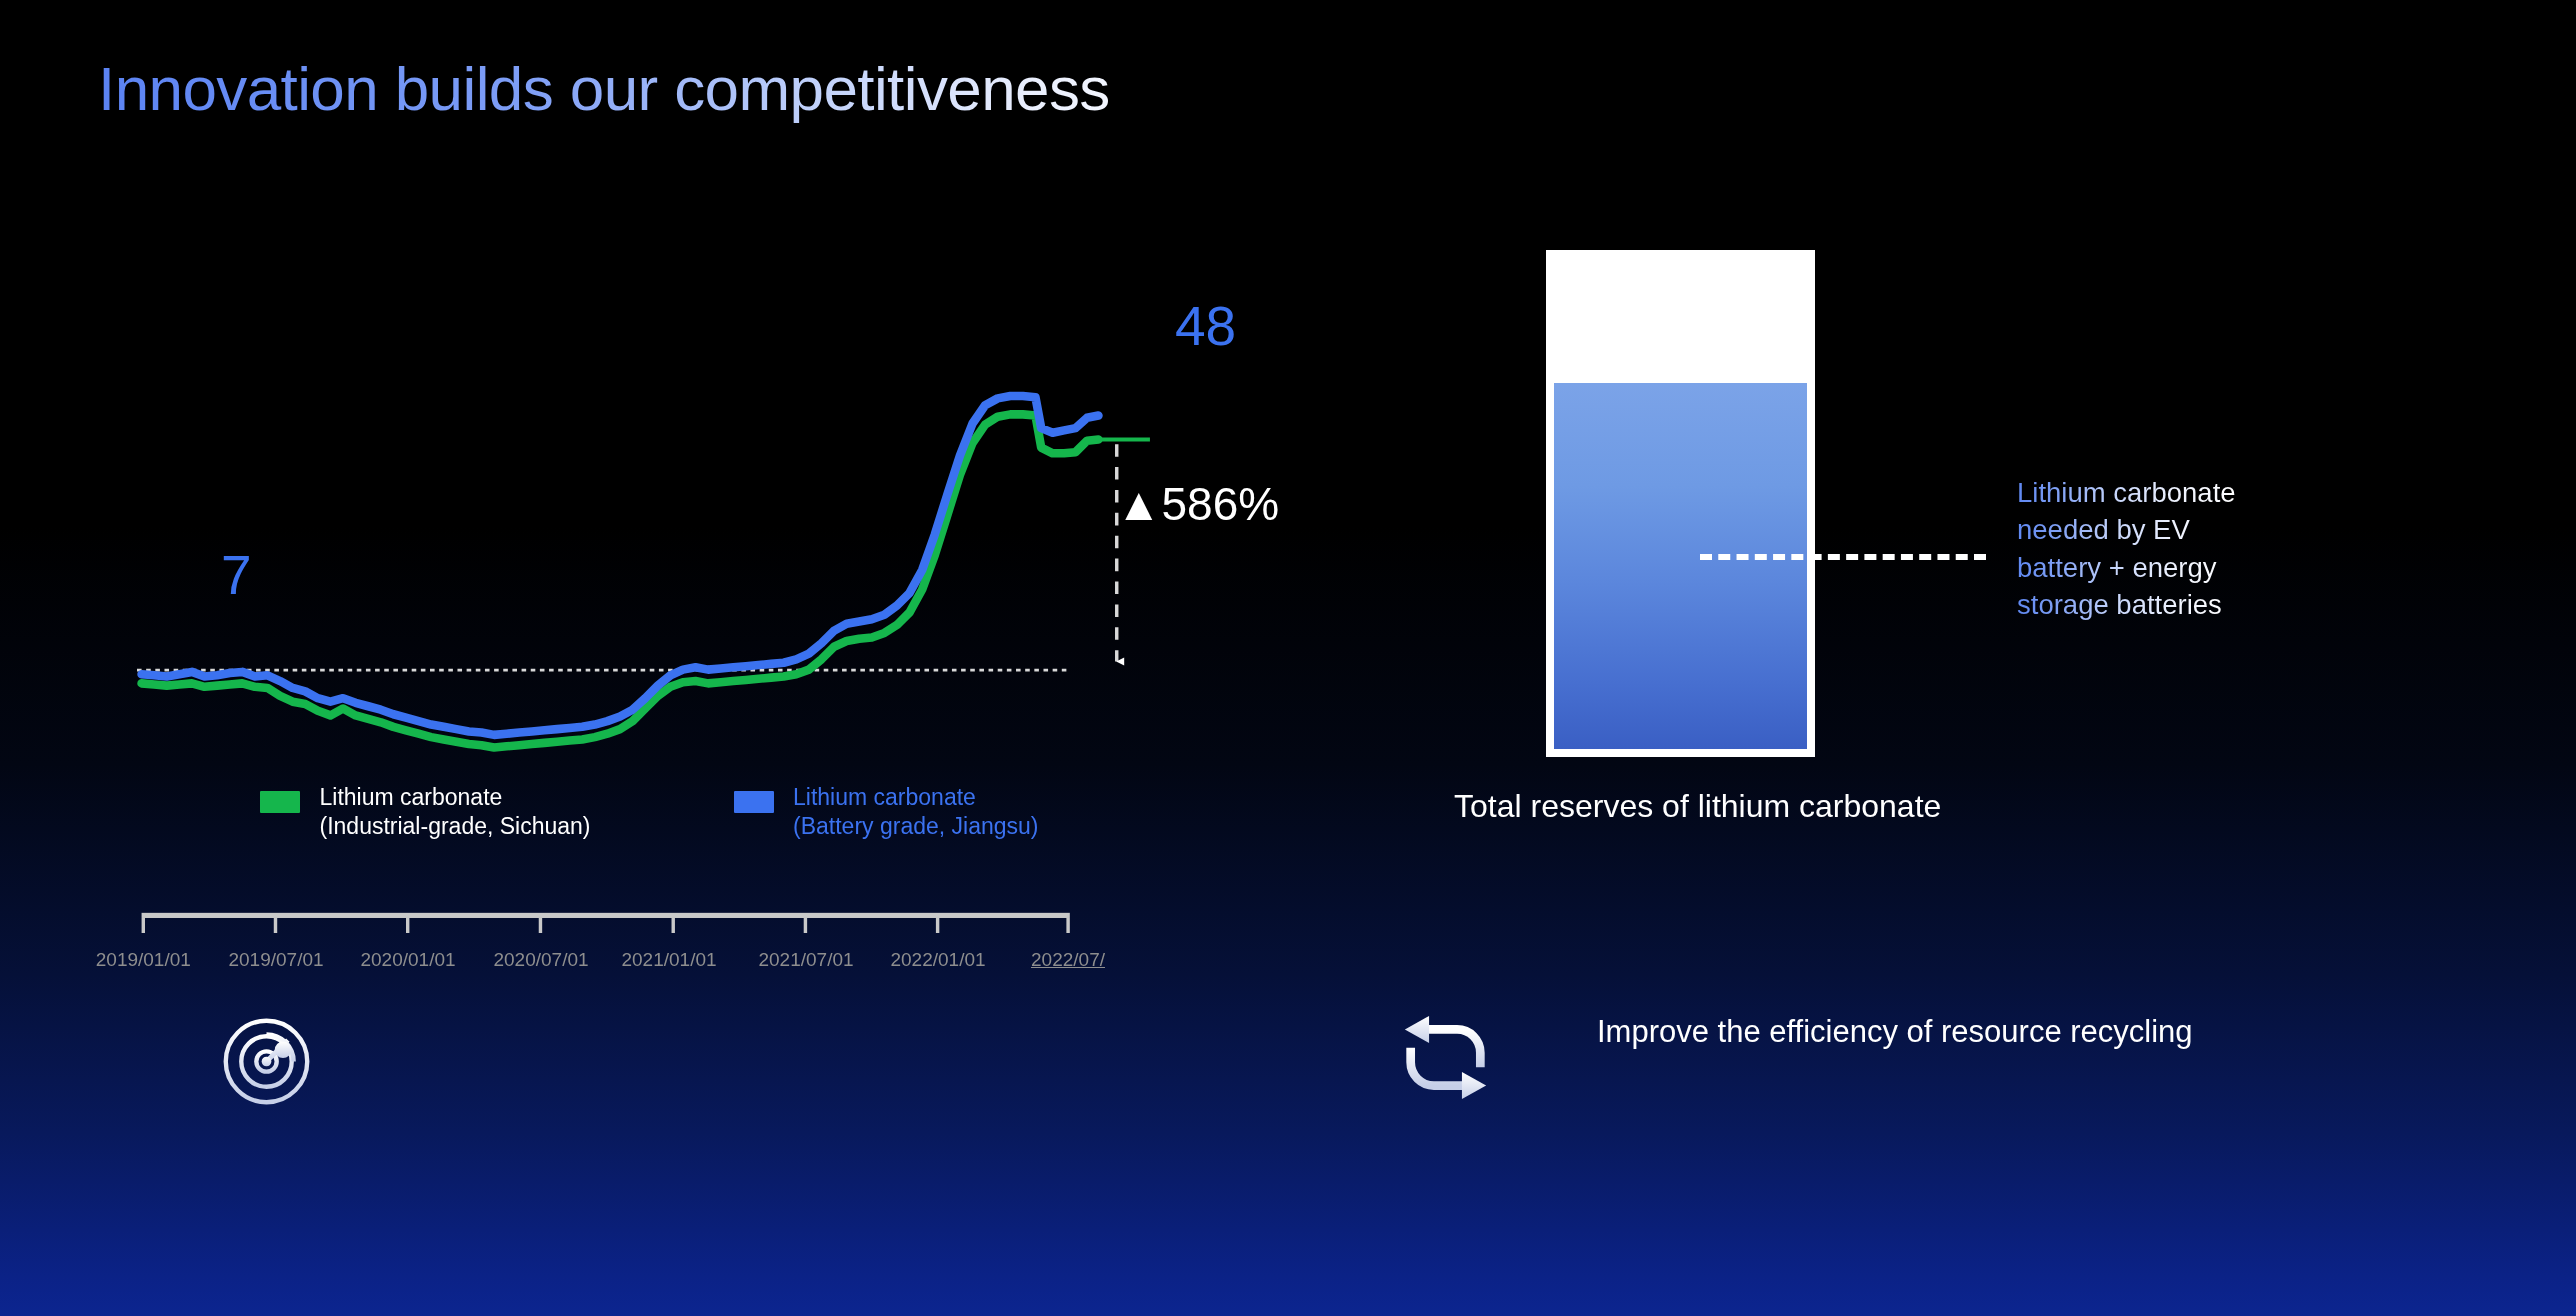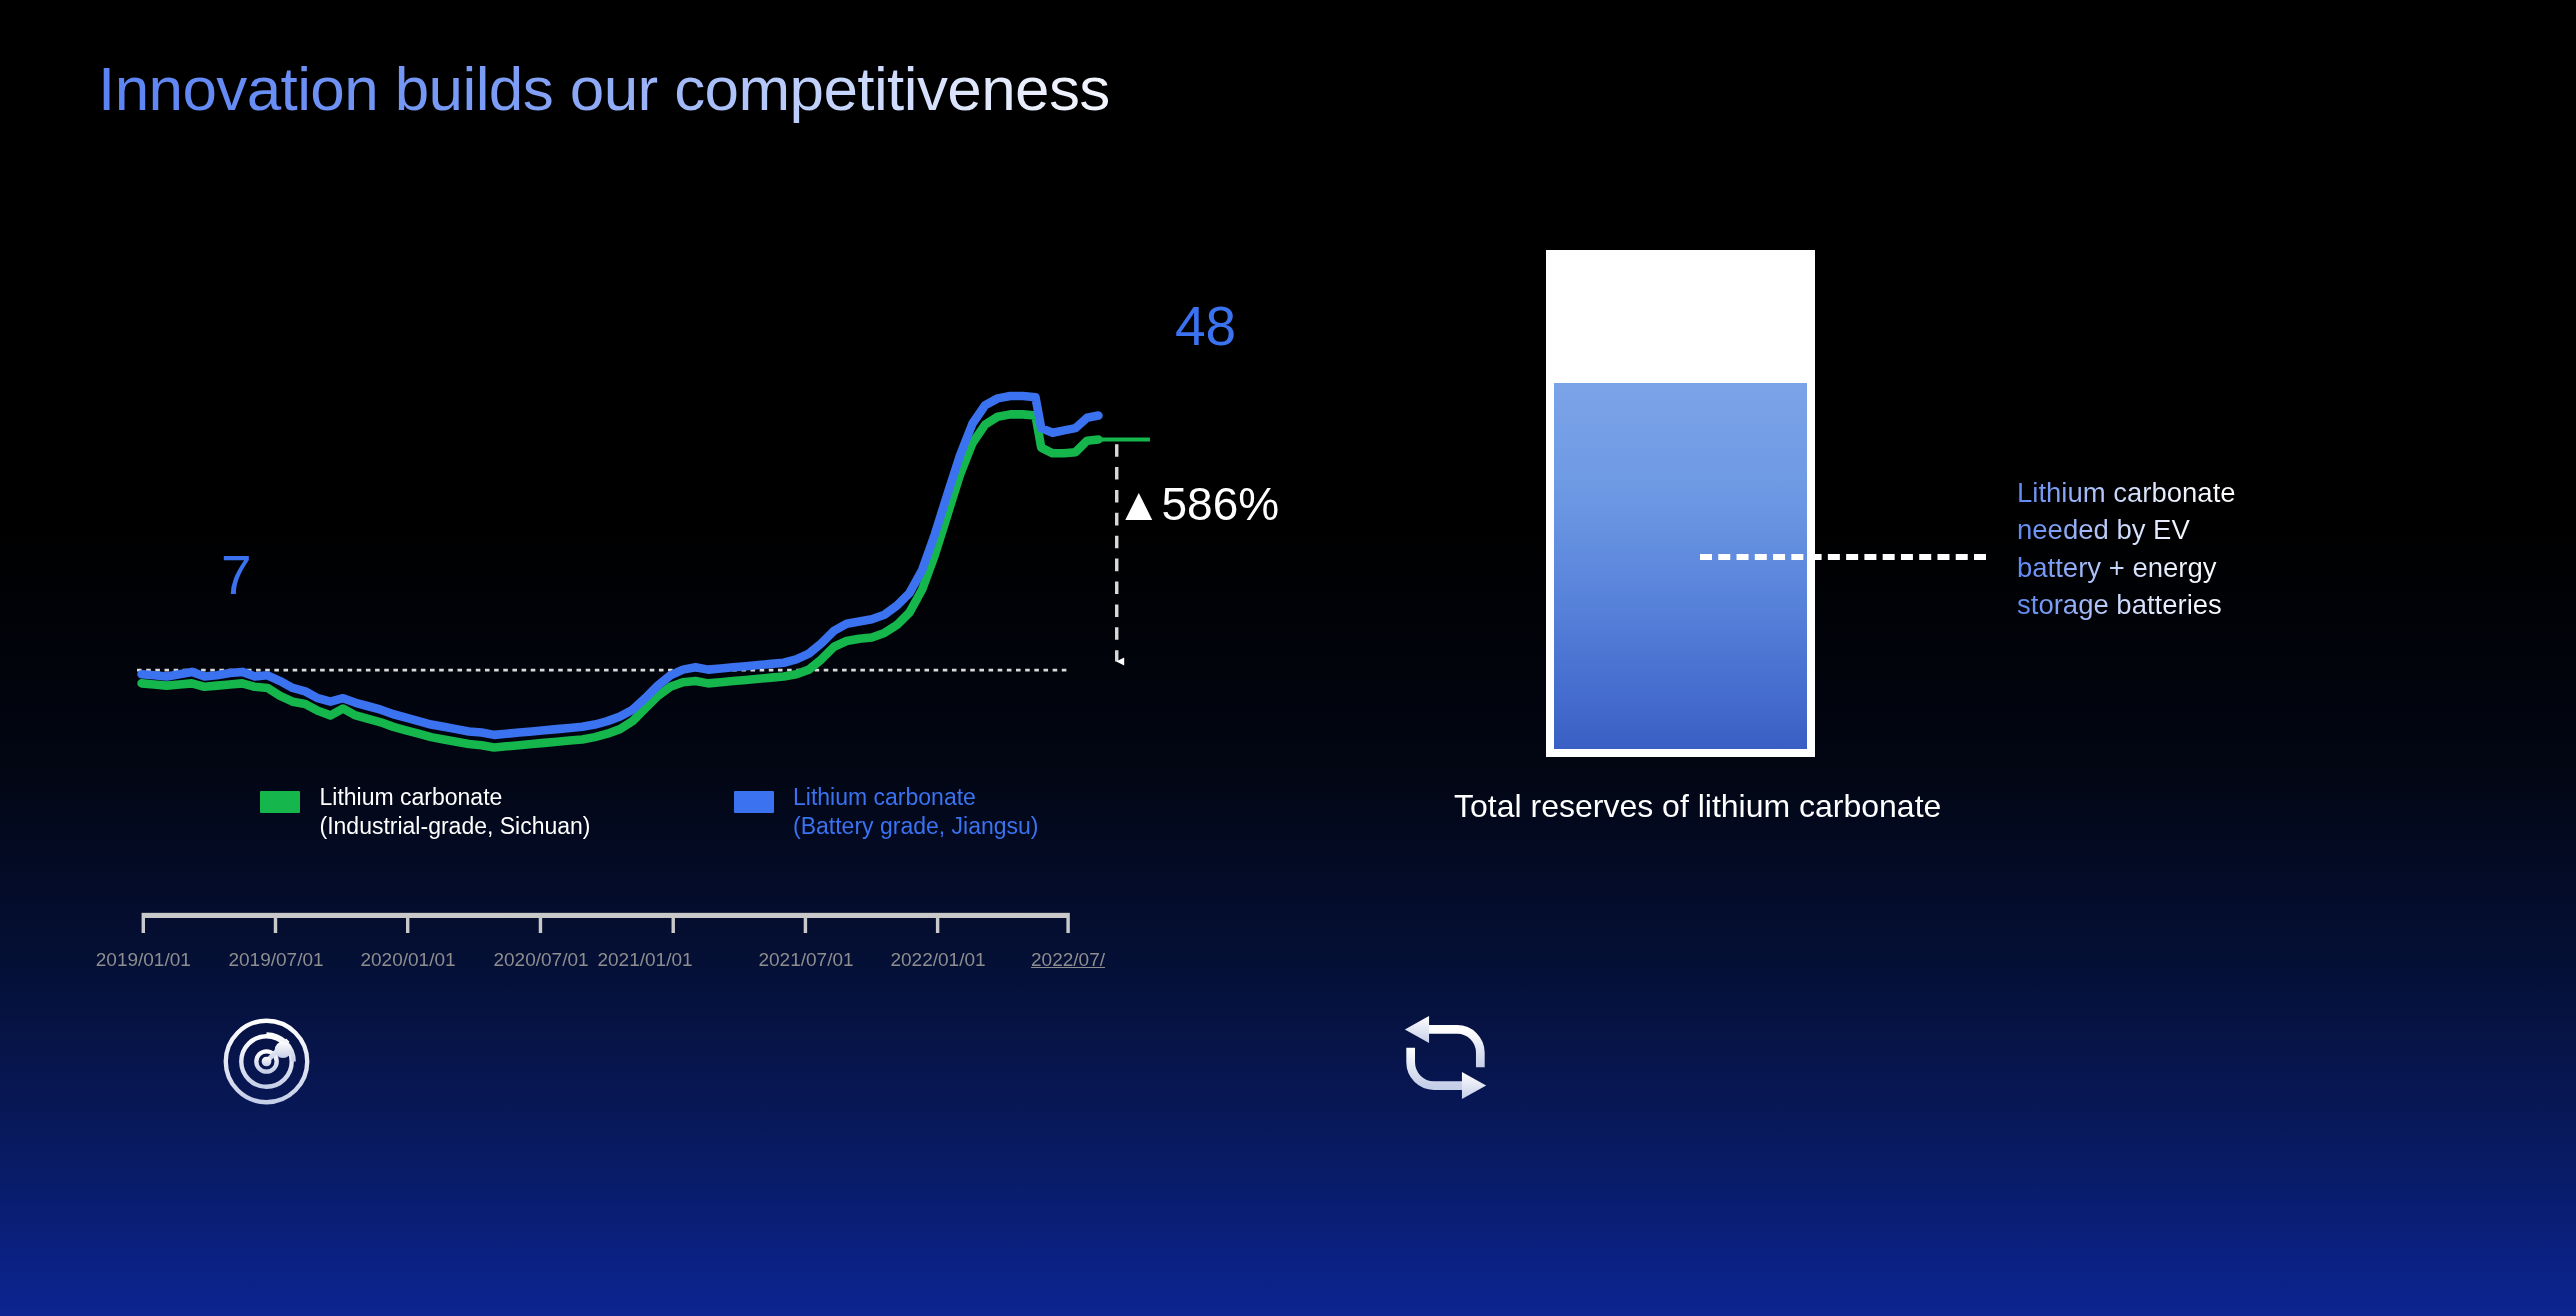--- a/index.html
+++ b/index.html
@@ -168,21 +168,21 @@
 
       <line x1="1656" y1="338" x2="1770" y2="338" stroke="#15b64c" stroke-width="7"></line>
 
       <line x1="1712" y1="346" x2="1712" y2="726" stroke="#d8d8d8" stroke-width="6" stroke-dasharray="22 18" marker-end="url(#arrowdown)"></line>
     </svg>
 
     <div class="axis-tick-label" style="left:6.3px;">2019/01/01</div>
     <div class="axis-tick-label" style="left:139px;">2019/07/01</div>
     <div class="axis-tick-label" style="left:271px;">2020/01/01</div>
     <div class="axis-tick-label" style="left:404px;">2020/07/01</div>
-    <div class="axis-tick-label" style="left:508px;">2021/01/01</div>
+    <div class="axis-tick-label" style="left:532px;">2021/01/01</div>
     <div class="axis-tick-label" style="left:669px;">2021/07/01</div>
     <div class="axis-tick-label" style="left:801px;">2022/01/01</div>
     <div class="axis-tick-label" style="left:931px;text-decoration:underline;">2022/07/</div>
   </div>
 
   <div id="label-7">7</div>
   <div id="label-48">48</div>
   <div id="label-delta">▲586%</div>
 
   <div id="legend">
@@ -254,17 +254,18 @@
         </defs>
         <g fill="none" stroke="url(#icg2)" stroke-width="9" stroke-linecap="butt">
           <path d="M30,17 L62,17 A24,24 0 0 1 86,41 L86,56"></path>
           <path d="M70,75 L38,75 A24,24 0 0 1 14,51 L14,36"></path>
         </g>
         <polygon points="33,3 33,31 8,17" fill="url(#icg2)"></polygon>
         <polygon points="67,61 67,89 92,75" fill="url(#icg2)"></polygon>
       </svg>
     </span>
     <span class="feature-body">
+      <span class="feature-title">Improve the efficiency of resource recycling</span>
     </span>
   </div>
 
 </div>
 
 
 </body></html>

